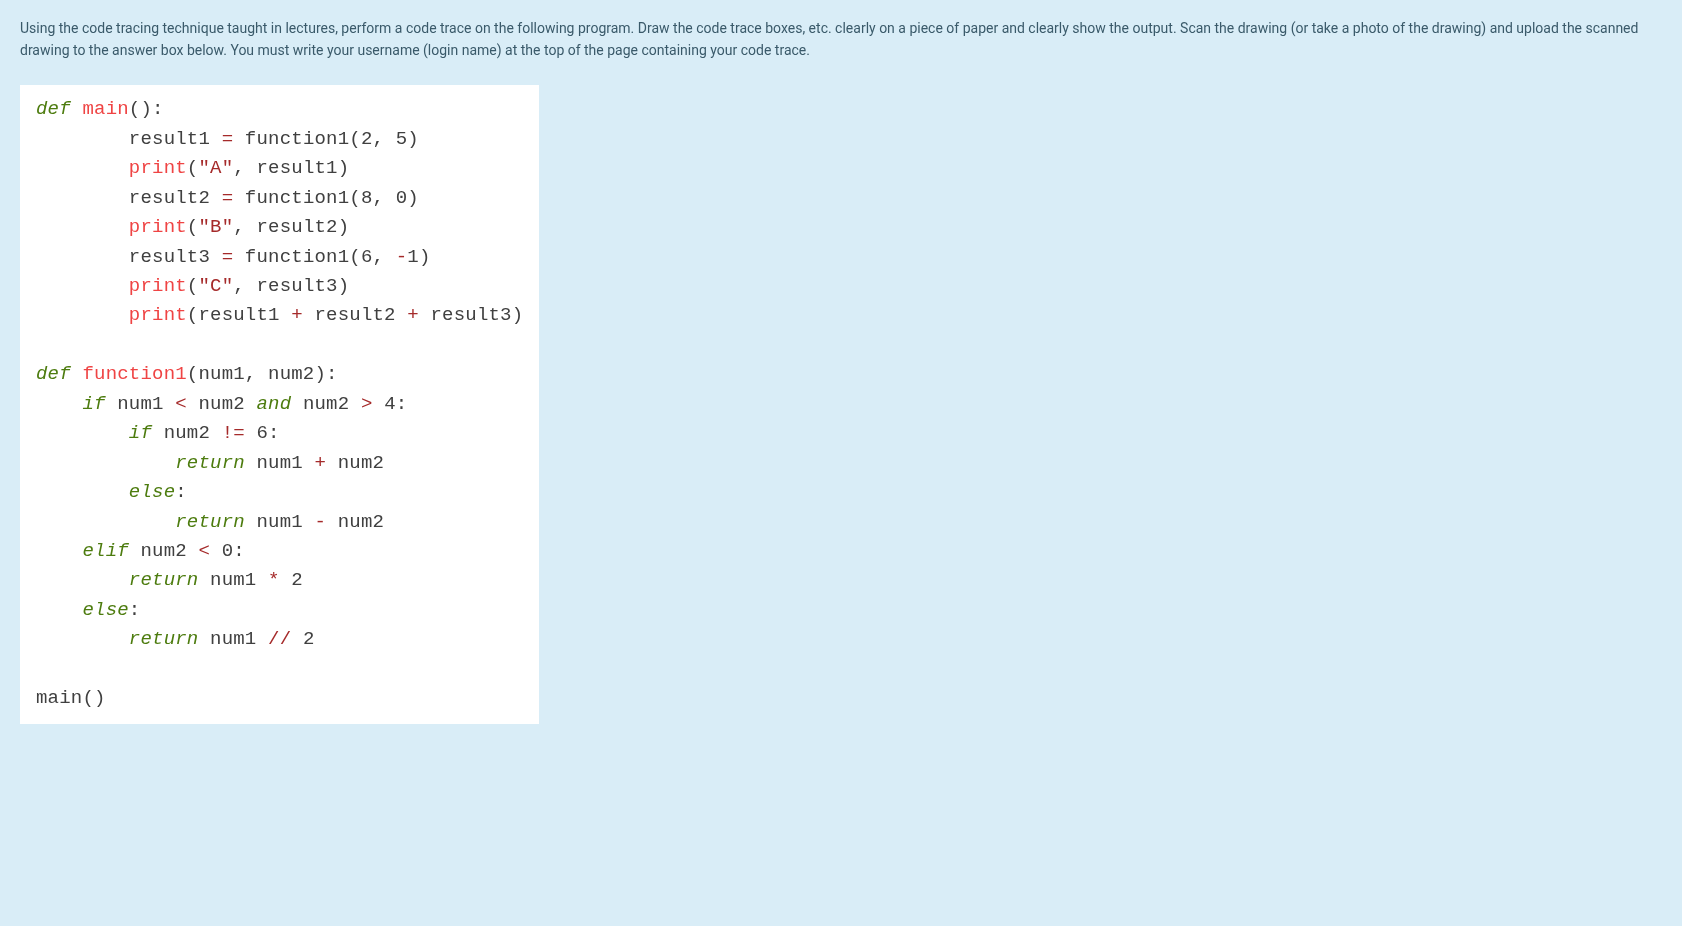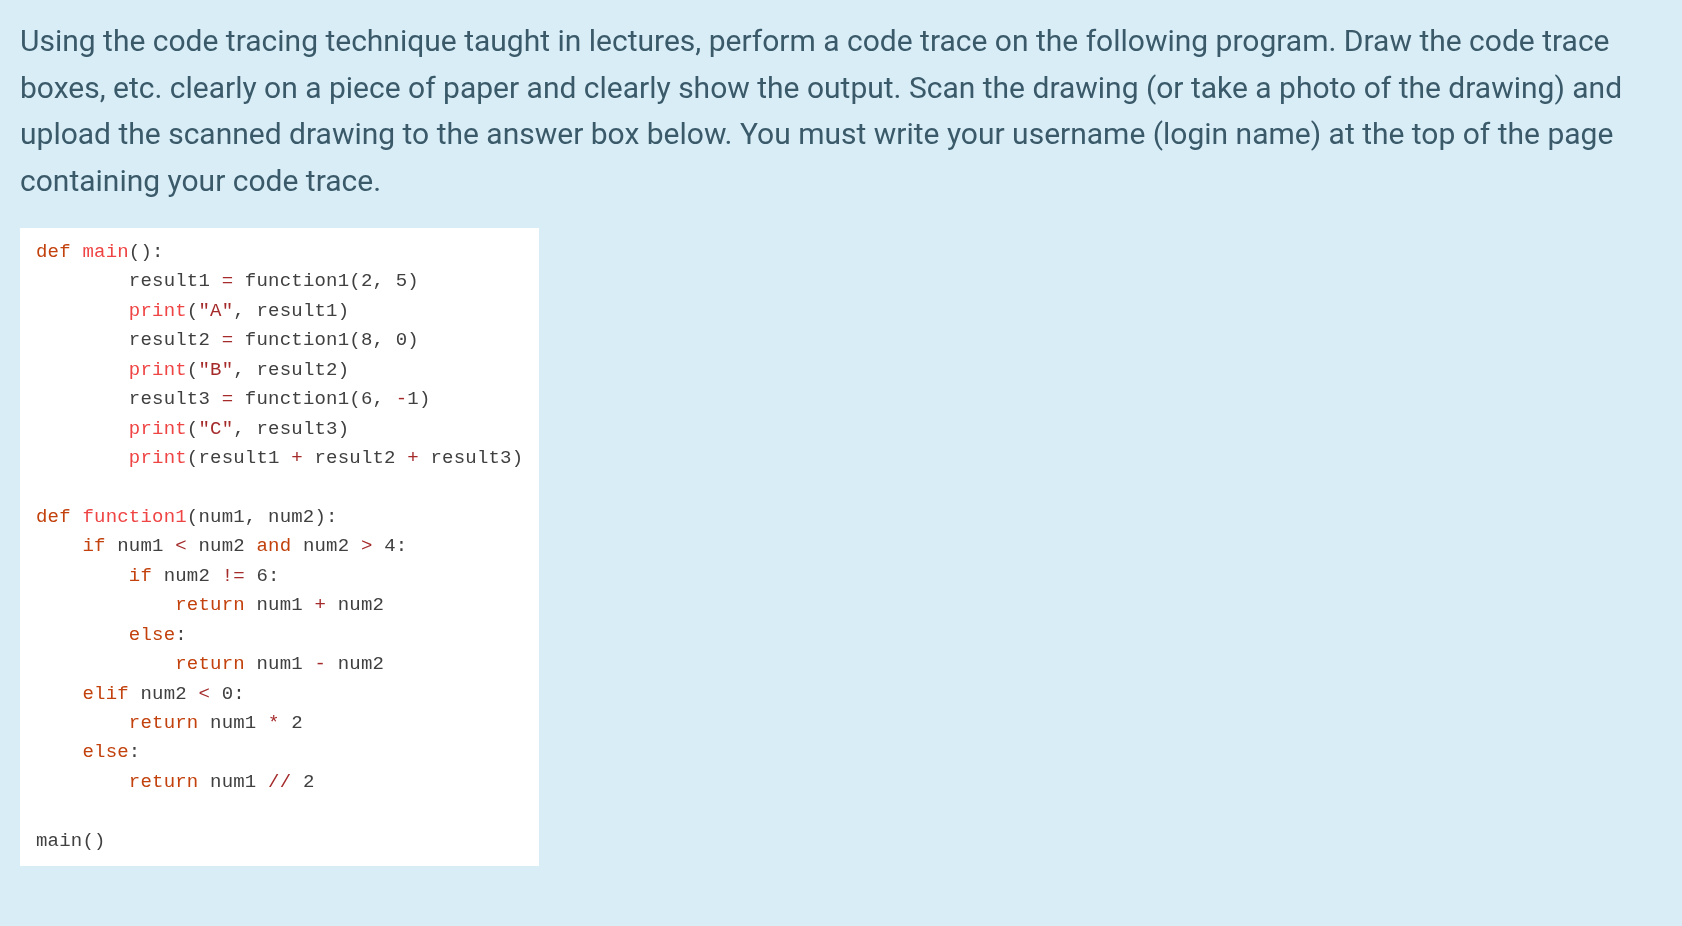--- a/index.html
+++ b/index.html
@@ -9,37 +9,37 @@
   }
   body {
     background: #d9edf7;
     font-family: -apple-system, BlinkMacSystemFont, "Segoe UI", Roboto, Helvetica, Arial, sans-serif;
     width: 1682px;
     height: 926px;
     padding: 18px 20px;
     color: #3a5a6a;
   }
   .question-text {
-    font-size: 30px;
+    font-size: 14px;
     line-height: 1.55;
     color: #3a5a6a;
     margin-bottom: 24px;
   }
   .code-block {
     background: #ffffff;
     display: inline-block;
     padding: 10px 16px 10px 16px;
     font-family: "Courier New", Courier, monospace;
     font-size: 19px;
     line-height: 1.55;
     color: #404040;
     white-space: pre;
     letter-spacing: 0.2px;
   }
-  .code-block .kw { color: #c2410c; }
+  .code-block .kw { color: #4d7c0f; font-style: italic; }
   .code-block .fn { color: #ef4444; }
   .code-block .op { color: #a52a2a; }
   .code-block .str { color: #a52a2a; }
 </style>
 </head>
 <body>
 
 
 
 <div class="question-text">Using the code tracing technique taught in lectures, perform a code trace on the following program. Draw the code trace boxes, etc. clearly on a piece of paper and clearly show the output. Scan the drawing (or take a photo of the drawing) and upload the scanned drawing to the answer box below. You must write your username (login name) at the top of the page containing your code trace.</div>

